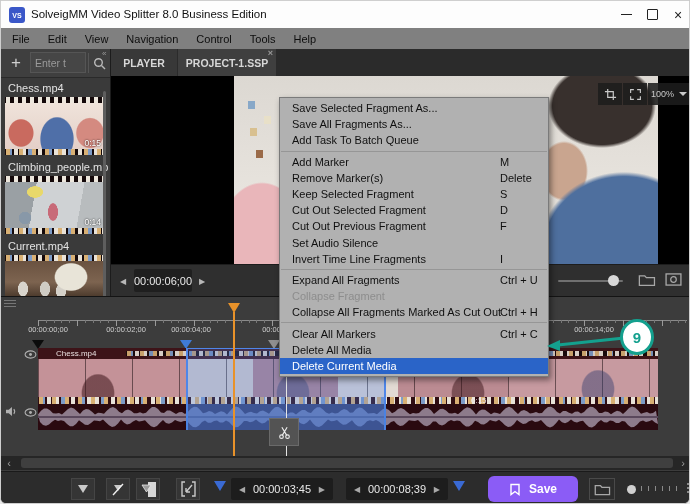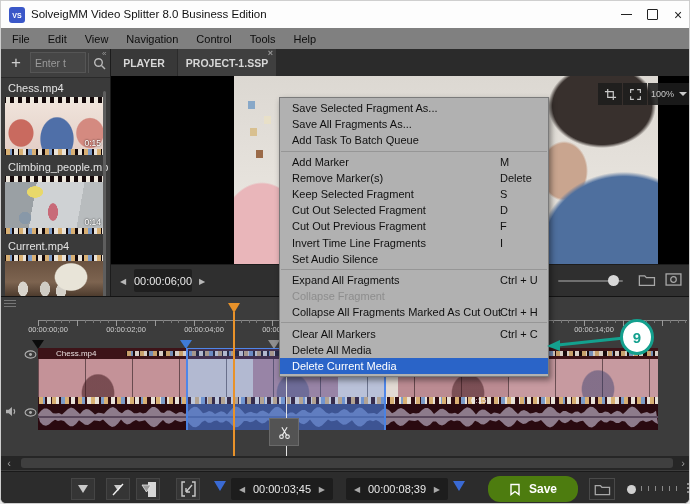--- a/index.html
+++ b/index.html
@@ -101,21 +101,21 @@
   .trackicon{display:flex;align-items:center;justify-content:center;}
   
   .toolbar{left:0;top:470px;width:690px;height:34px;background:#2c2c2c;border-top:1px solid #1a1a1a;}
   .ibtn{top:6px;width:24px;height:22px;background:#353535;border:1px solid #454545;box-sizing:border-box;
         display:flex;align-items:center;justify-content:center;}
   .tri-sm{width:0;height:0;border-left:5px solid transparent;border-right:5px solid transparent;border-top:8px solid #c9c9c9;}
   .tri-blue{width:0;height:0;border-left:6px solid transparent;border-right:6px solid transparent;border-top:10px solid #3a6ad4;}
   .tfield{top:6px;width:102px;height:22px;background:#1d1d1d;border-radius:2px;color:#e8e8e8;font-size:11px;
           display:flex;align-items:center;justify-content:space-between;padding:0 8px;box-sizing:border-box;}
   .tfield .arr{color:#a8a8a8;font-size:8px;}
-  .savebtn{left:487px;top:4px;width:90px;height:26px;background:#4d7c0f;border-radius:12px;color:#fff;
+  .savebtn{left:487px;top:4px;width:90px;height:26px;background:#8b5cf6;border-radius:6px;color:#fff;
            font-size:12px;font-weight:bold;display:flex;align-items:center;justify-content:center;gap:8px;}
   .zslider-knob{width:9px;height:9px;border-radius:50%;background:#d0d0d0;}
   .zticks{height:5px;background:repeating-linear-gradient(90deg,#8a8a8a 0 1px,transparent 1px 7px);}
   .kebab{display:flex;flex-direction:column;gap:2px;}
   .kebab i{width:2px;height:2px;border-radius:50%;background:#a8a8a8;}
   
   .ctxmenu{left:278px;top:96px;width:270px;background:#b1b1b1;border:1px solid #7a7a7a;box-sizing:border-box;
            padding:2px 0;box-shadow:2px 3px 6px rgba(0,0,0,.45);z-index:50;}
   .mrow{height:16.2px;display:flex;align-items:center;position:relative;}
   .mrow .lbl{position:absolute;left:12px;font-size:11px;color:#101010;white-space:nowrap;}
@@ -268,21 +268,21 @@
 
   <div class="abs timeline">
     <div class="abs splitter"></div>
 
     <div class="abs" style="left:0;top:0;width:690px;height:48px;">
       <div class="abs rulerline"></div>
       <div class="abs ticks-minor"></div>
       <div class="abs ticks-major"></div>
       <span class="abs rlabel" style="left:19px;">00:00:00;00</span>
       <span class="abs rlabel" style="left:97px;">00:00:02;00</span>
-      <span class="abs rlabel" style="left:175px;">00:00:04;00</span>
+      <span class="abs rlabel" style="left:162px;">00:00:04;00</span>
       <span class="abs rlabel" style="left:253px;">00:00:06;00</span>
       <span class="abs rlabel" style="left:331px;">00:00:08;00</span>
       <span class="abs rlabel" style="left:409px;">00:00:10;00</span>
       <span class="abs rlabel" style="left:487px;">00:00:12;00</span>
       <span class="abs rlabel" style="left:565px;">00:00:14;00</span>
     </div>
 
     <div class="abs tri" style="left:31px;top:43px;"></div>
     <div class="abs tri blue" style="left:179px;top:43px;"></div>
     <div class="abs tri gray" style="left:267px;top:43px;"></div>
@@ -420,25 +420,25 @@
       </div>
     <div class="mrow">
         <span class="lbl">Cut Out Selected Fragment</span>
         <span class="sc">D</span>
       </div>
     <div class="mrow">
         <span class="lbl">Cut Out Previous Fragment</span>
         <span class="sc">F</span>
       </div>
     <div class="mrow">
+        <span class="lbl">Set Audio Silence</span>
+      </div>
+    <div class="mrow">
         <span class="lbl">Invert Time Line Fragments</span>
         <span class="sc">I</span>
-      </div>
-    <div class="mrow">
-        <span class="lbl">Set Audio Silence</span>
       </div>
     <div class="msep"></div>
     <div class="mrow">
         <span class="lbl">Expand All Fragments</span>
         <span class="sc">Ctrl + U</span>
       </div>
     <div class="mrow disabled">
         <span class="lbl">Collapse Fragment</span>
       </div>
     <div class="mrow">

